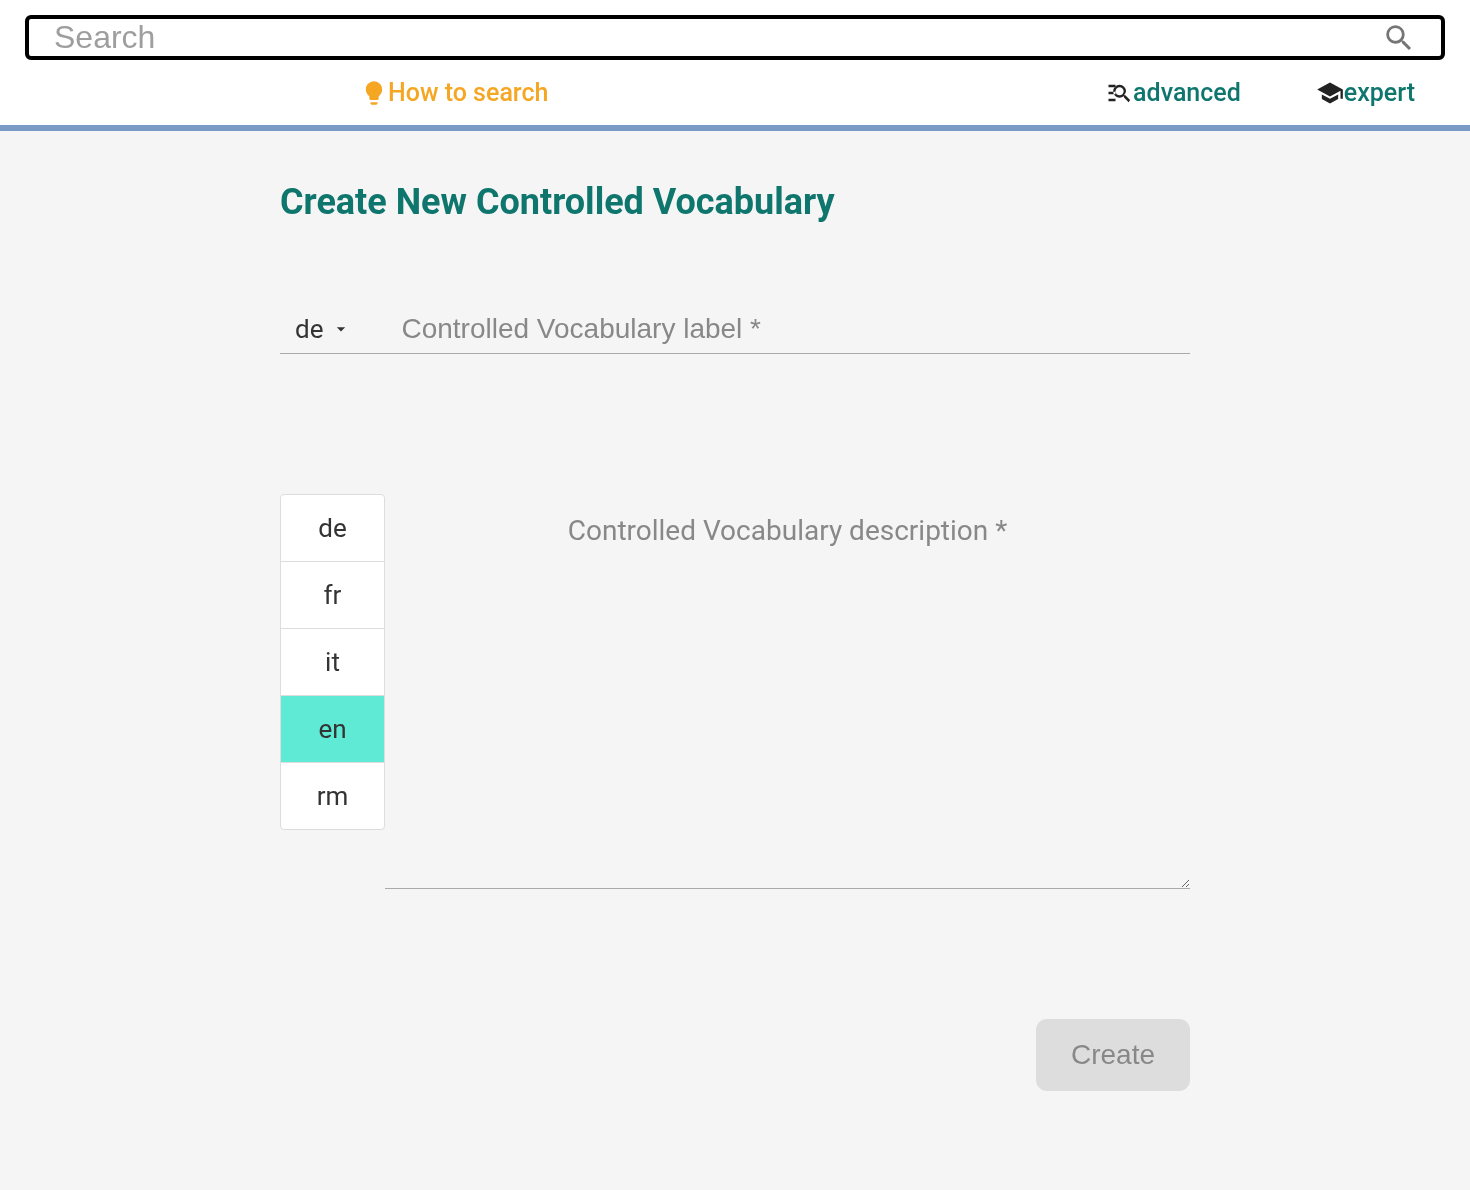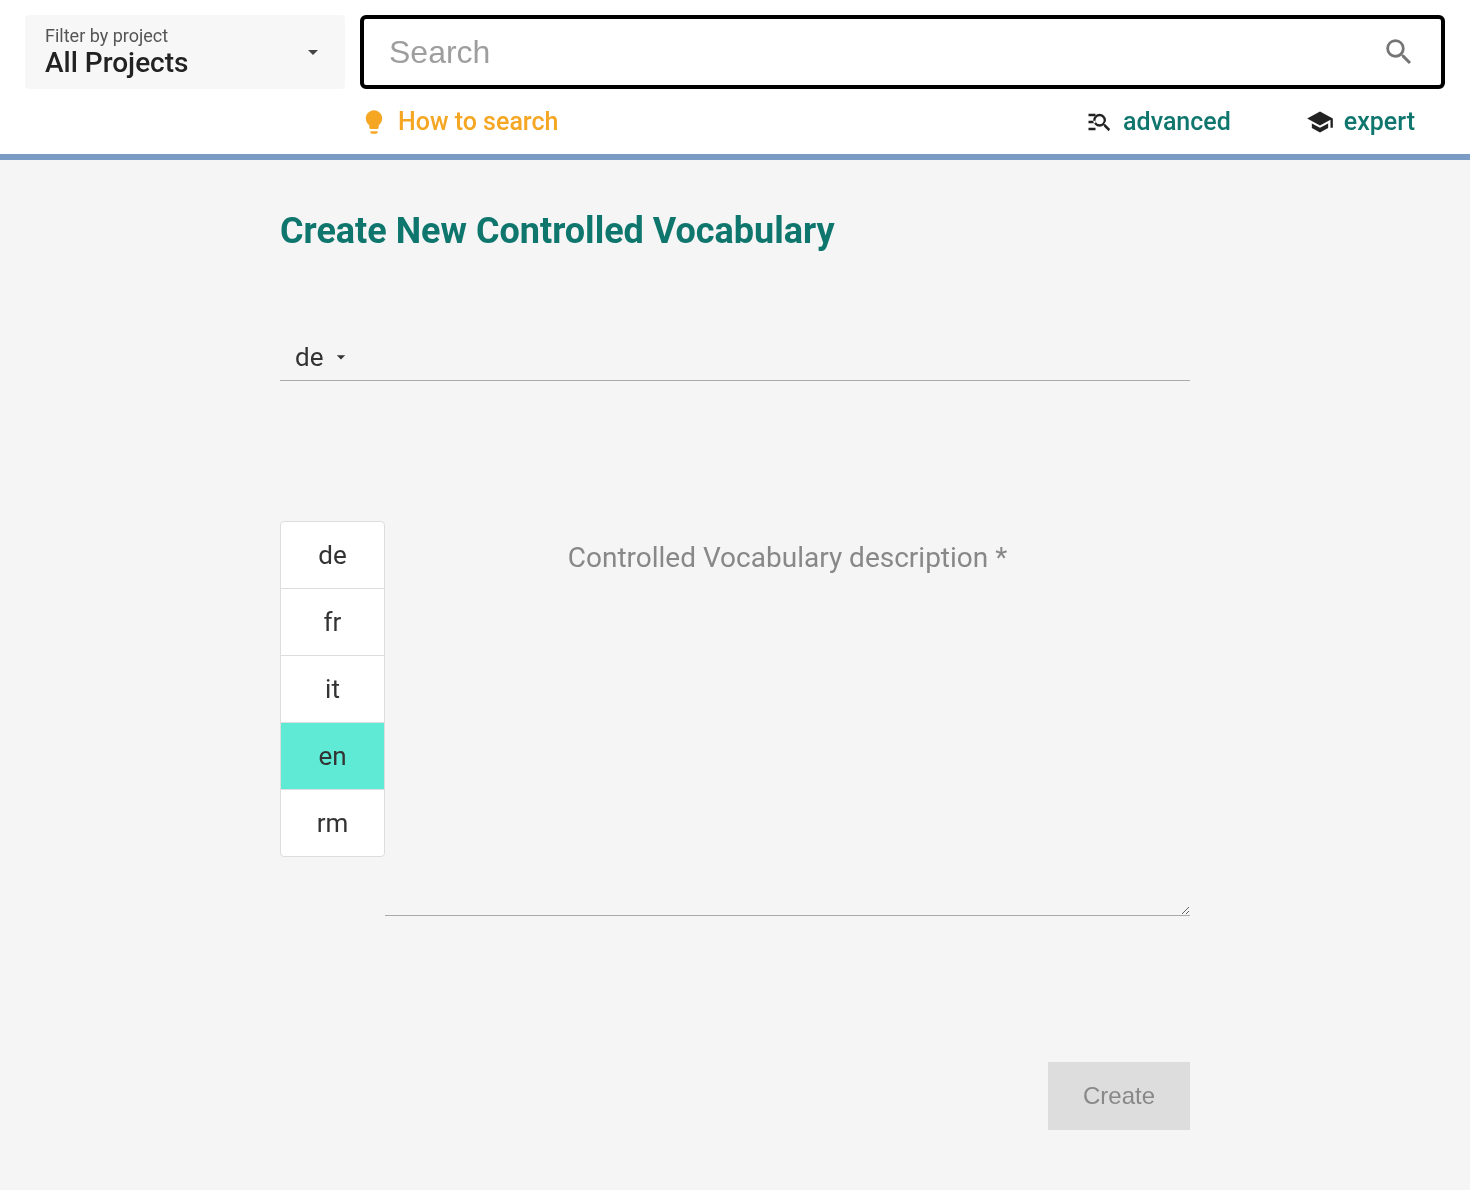--- a/index.html
+++ b/index.html
@@ -78,21 +78,20 @@
       display: flex;
       justify-content: flex-end;
       gap: 75px;
       padding: 18px 30px 18px 0;
       align-items: center;
       margin-left: 335px;
     }
     .link-item {
       display: flex;
       align-items: center;
-      gap: 10px;
       cursor: pointer;
       font-size: 25px;
       font-weight: 500;
     }
     .link-how {
       color: #f5a623;
       margin-right: auto;
     }
     .link-item svg {
       width: 28px;
@@ -201,42 +200,32 @@
       color: #888;
     }
     .button-row {
       display: flex;
       justify-content: flex-end;
     }
     .create-button {
       background: #ddd;
       color: #888;
       border: none;
-      border-radius: 0;
+      border-radius: 11px;
       padding: 20px 35px;
-      font-size: 24px;
+      font-size: 28px;
       font-weight: 500;
       cursor: not-allowed;
-      margin-top: 16px;
     }
   </style>
 </head>
 <body>
 
 <div class="header">
   <div class="header-top">
-    <div class="filter-project">
-      <div class="filter-text">
-        <span class="filter-label">Filter by project</span>
-        <span class="filter-value">All Projects</span>
-      </div>
-      <svg class="chevron-down" viewBox="0 0 24 24">
-          <path d="M7 10l5 5 5-5z"></path>
-        </svg>
-    </div>
     <div class="search-box">
       <input class="search-input" type="text" placeholder="Search" style="">
       <svg class="search-icon" viewBox="0 0 24 24">
           <path d="M15.5 14h-.79l-.28-.27A6.471 6.471 0 0016 9.5 6.5 6.5 0 109.5 16c1.61 0 3.09-.59 4.23-1.57l.27.28v.79l5 4.99L20.49 19l-4.99-5zm-6 0C7.01 14 5 11.99 5 9.5S7.01 5 9.5 5 14 7.01 14 9.5 11.99 14 9.5 14z"></path>
         </svg>
     </div>
   </div>
   <div class="header-links">
     <div class="link-item link-how">
       <svg viewBox="0 0 24 24">
@@ -264,20 +253,21 @@
 <div class="content">
   <h1 class="page-title">Create New Controlled Vocabulary</h1>
 
   <div class="label-row">
     <div class="lang-select">
       <span>de</span>
       <svg viewBox="0 0 24 24">
           <path d="M7 10l5 5 5-5z"></path>
         </svg>
     </div>
+    <input class="label-input" type="text" placeholder="Controlled Vocabulary label *" style="">
   </div>
 
   <div class="description-row">
     <div class="lang-list">
       <div class="lang-item">de</div>
       <div class="lang-item">fr</div>
       <div class="lang-item">it</div>
       <div class="lang-item hovered">en</div>
       <div class="lang-item">rm</div>
     </div>

